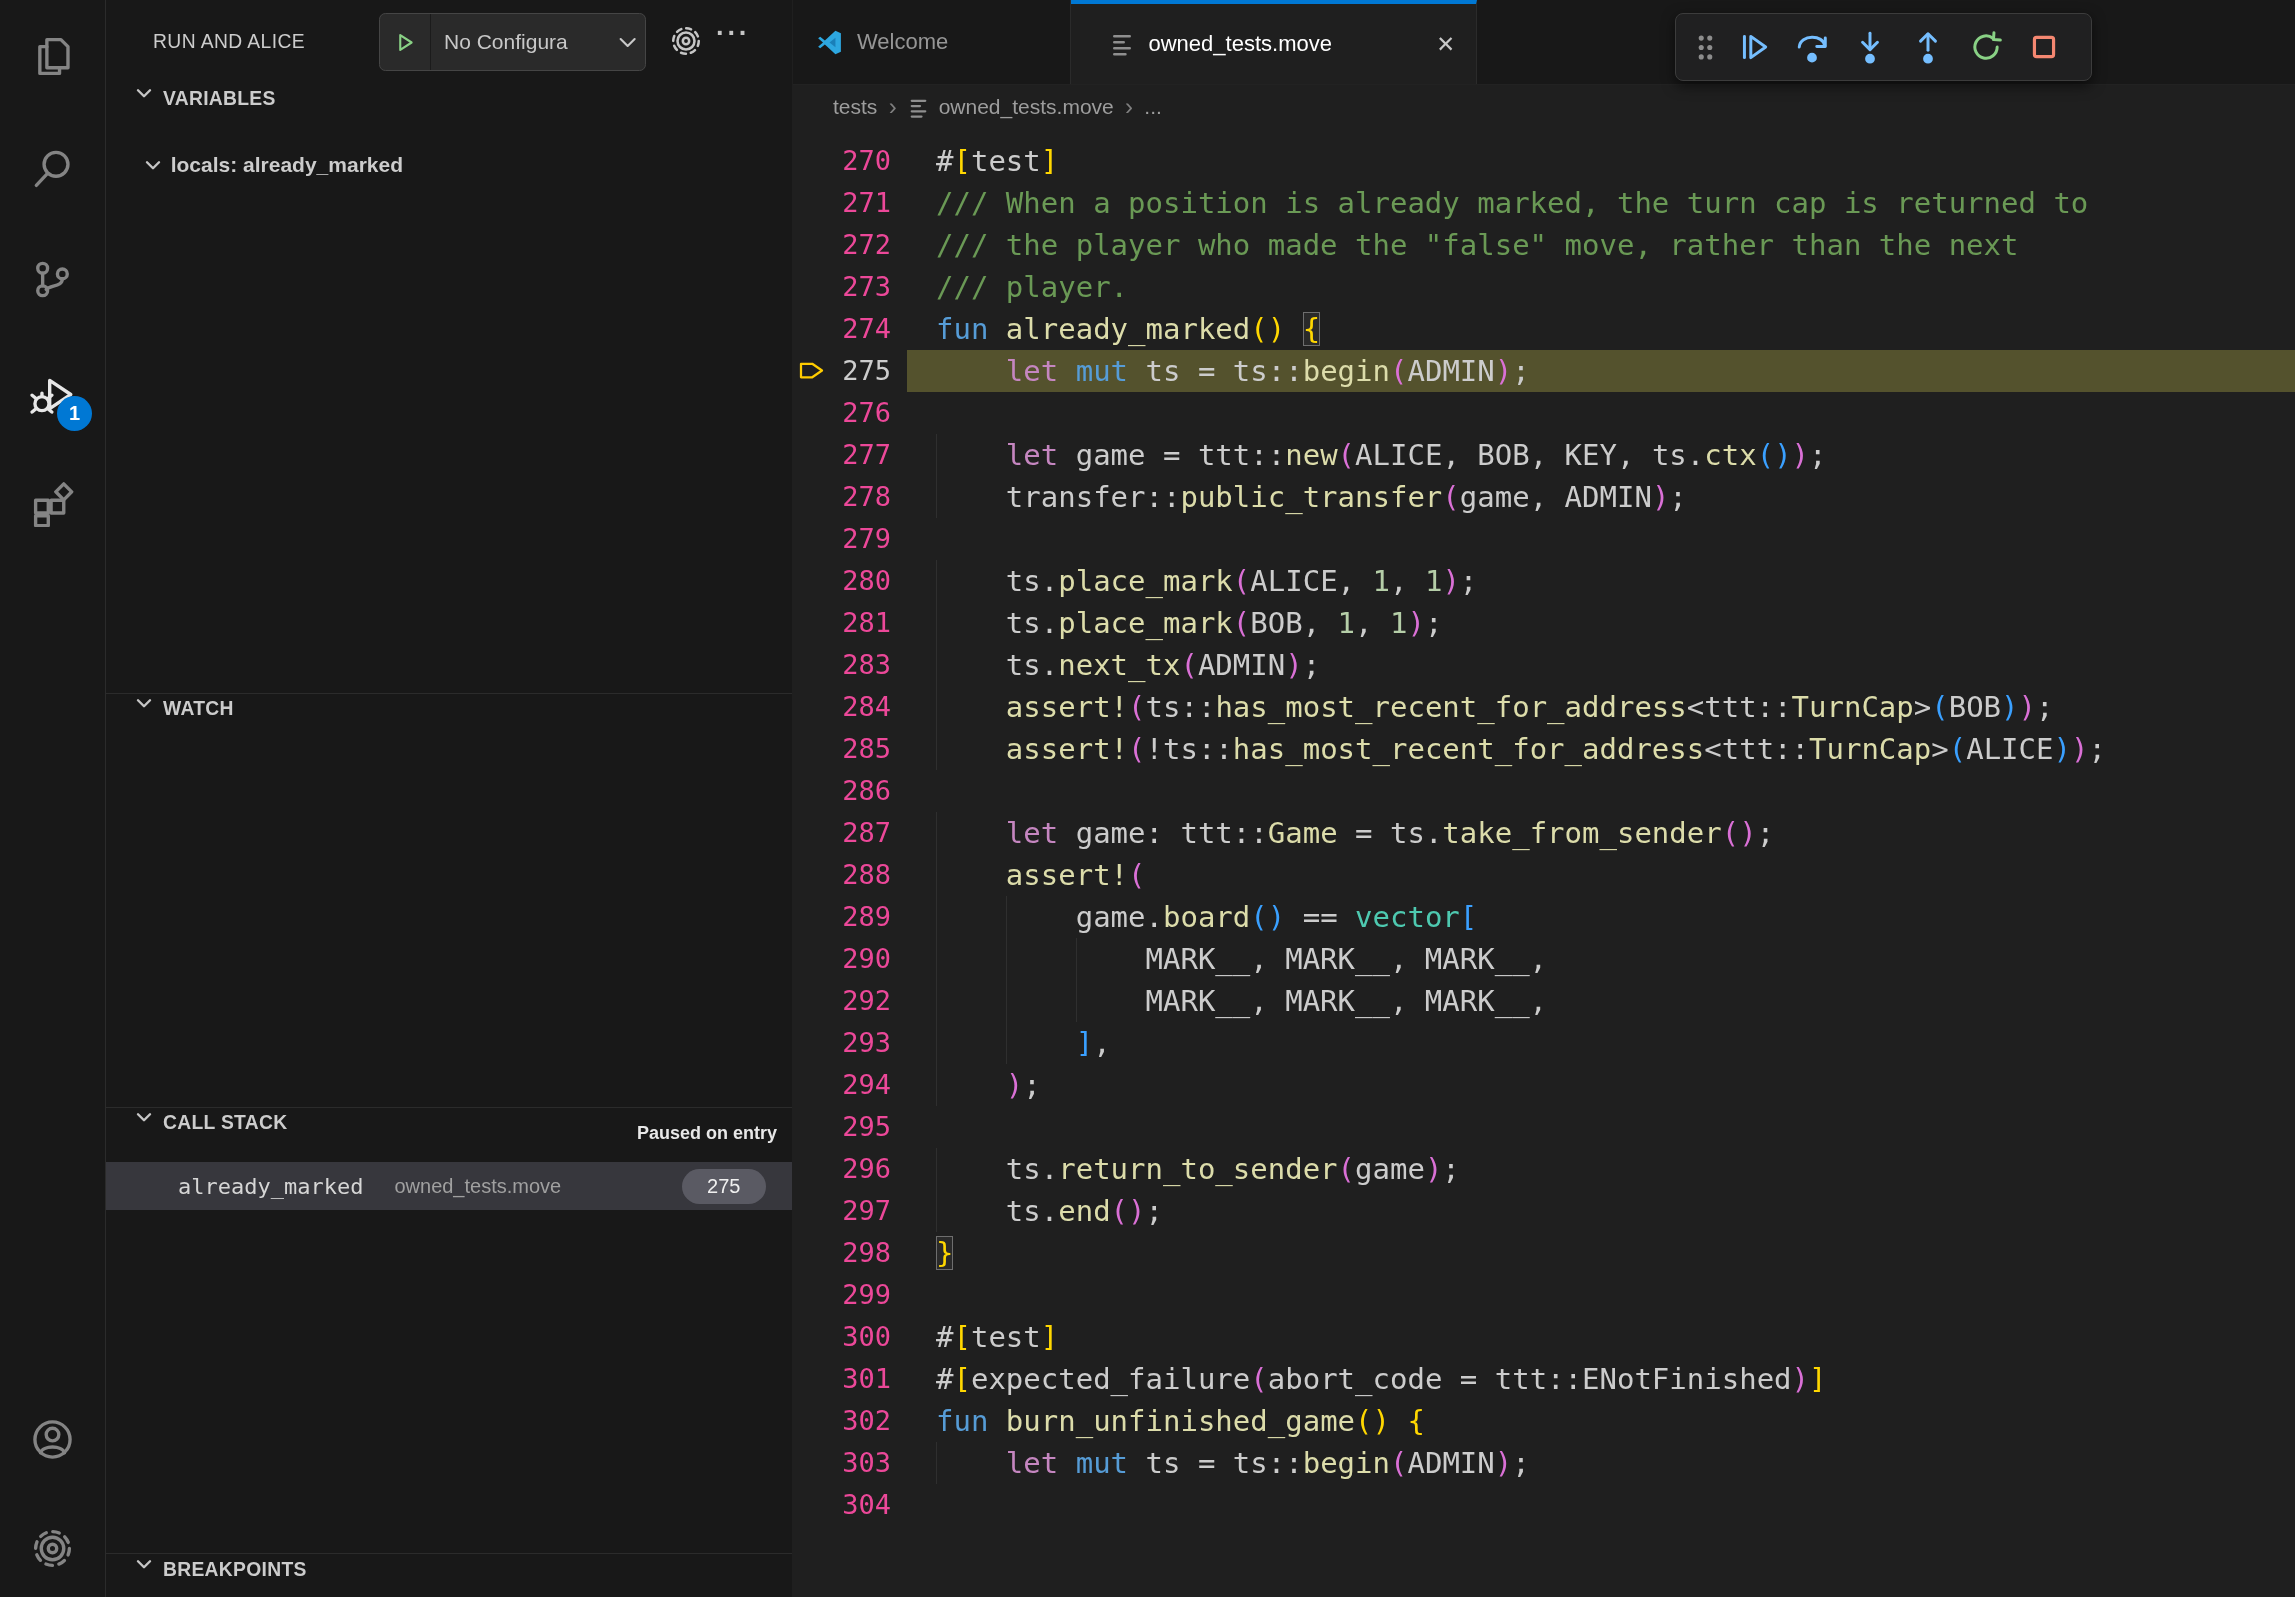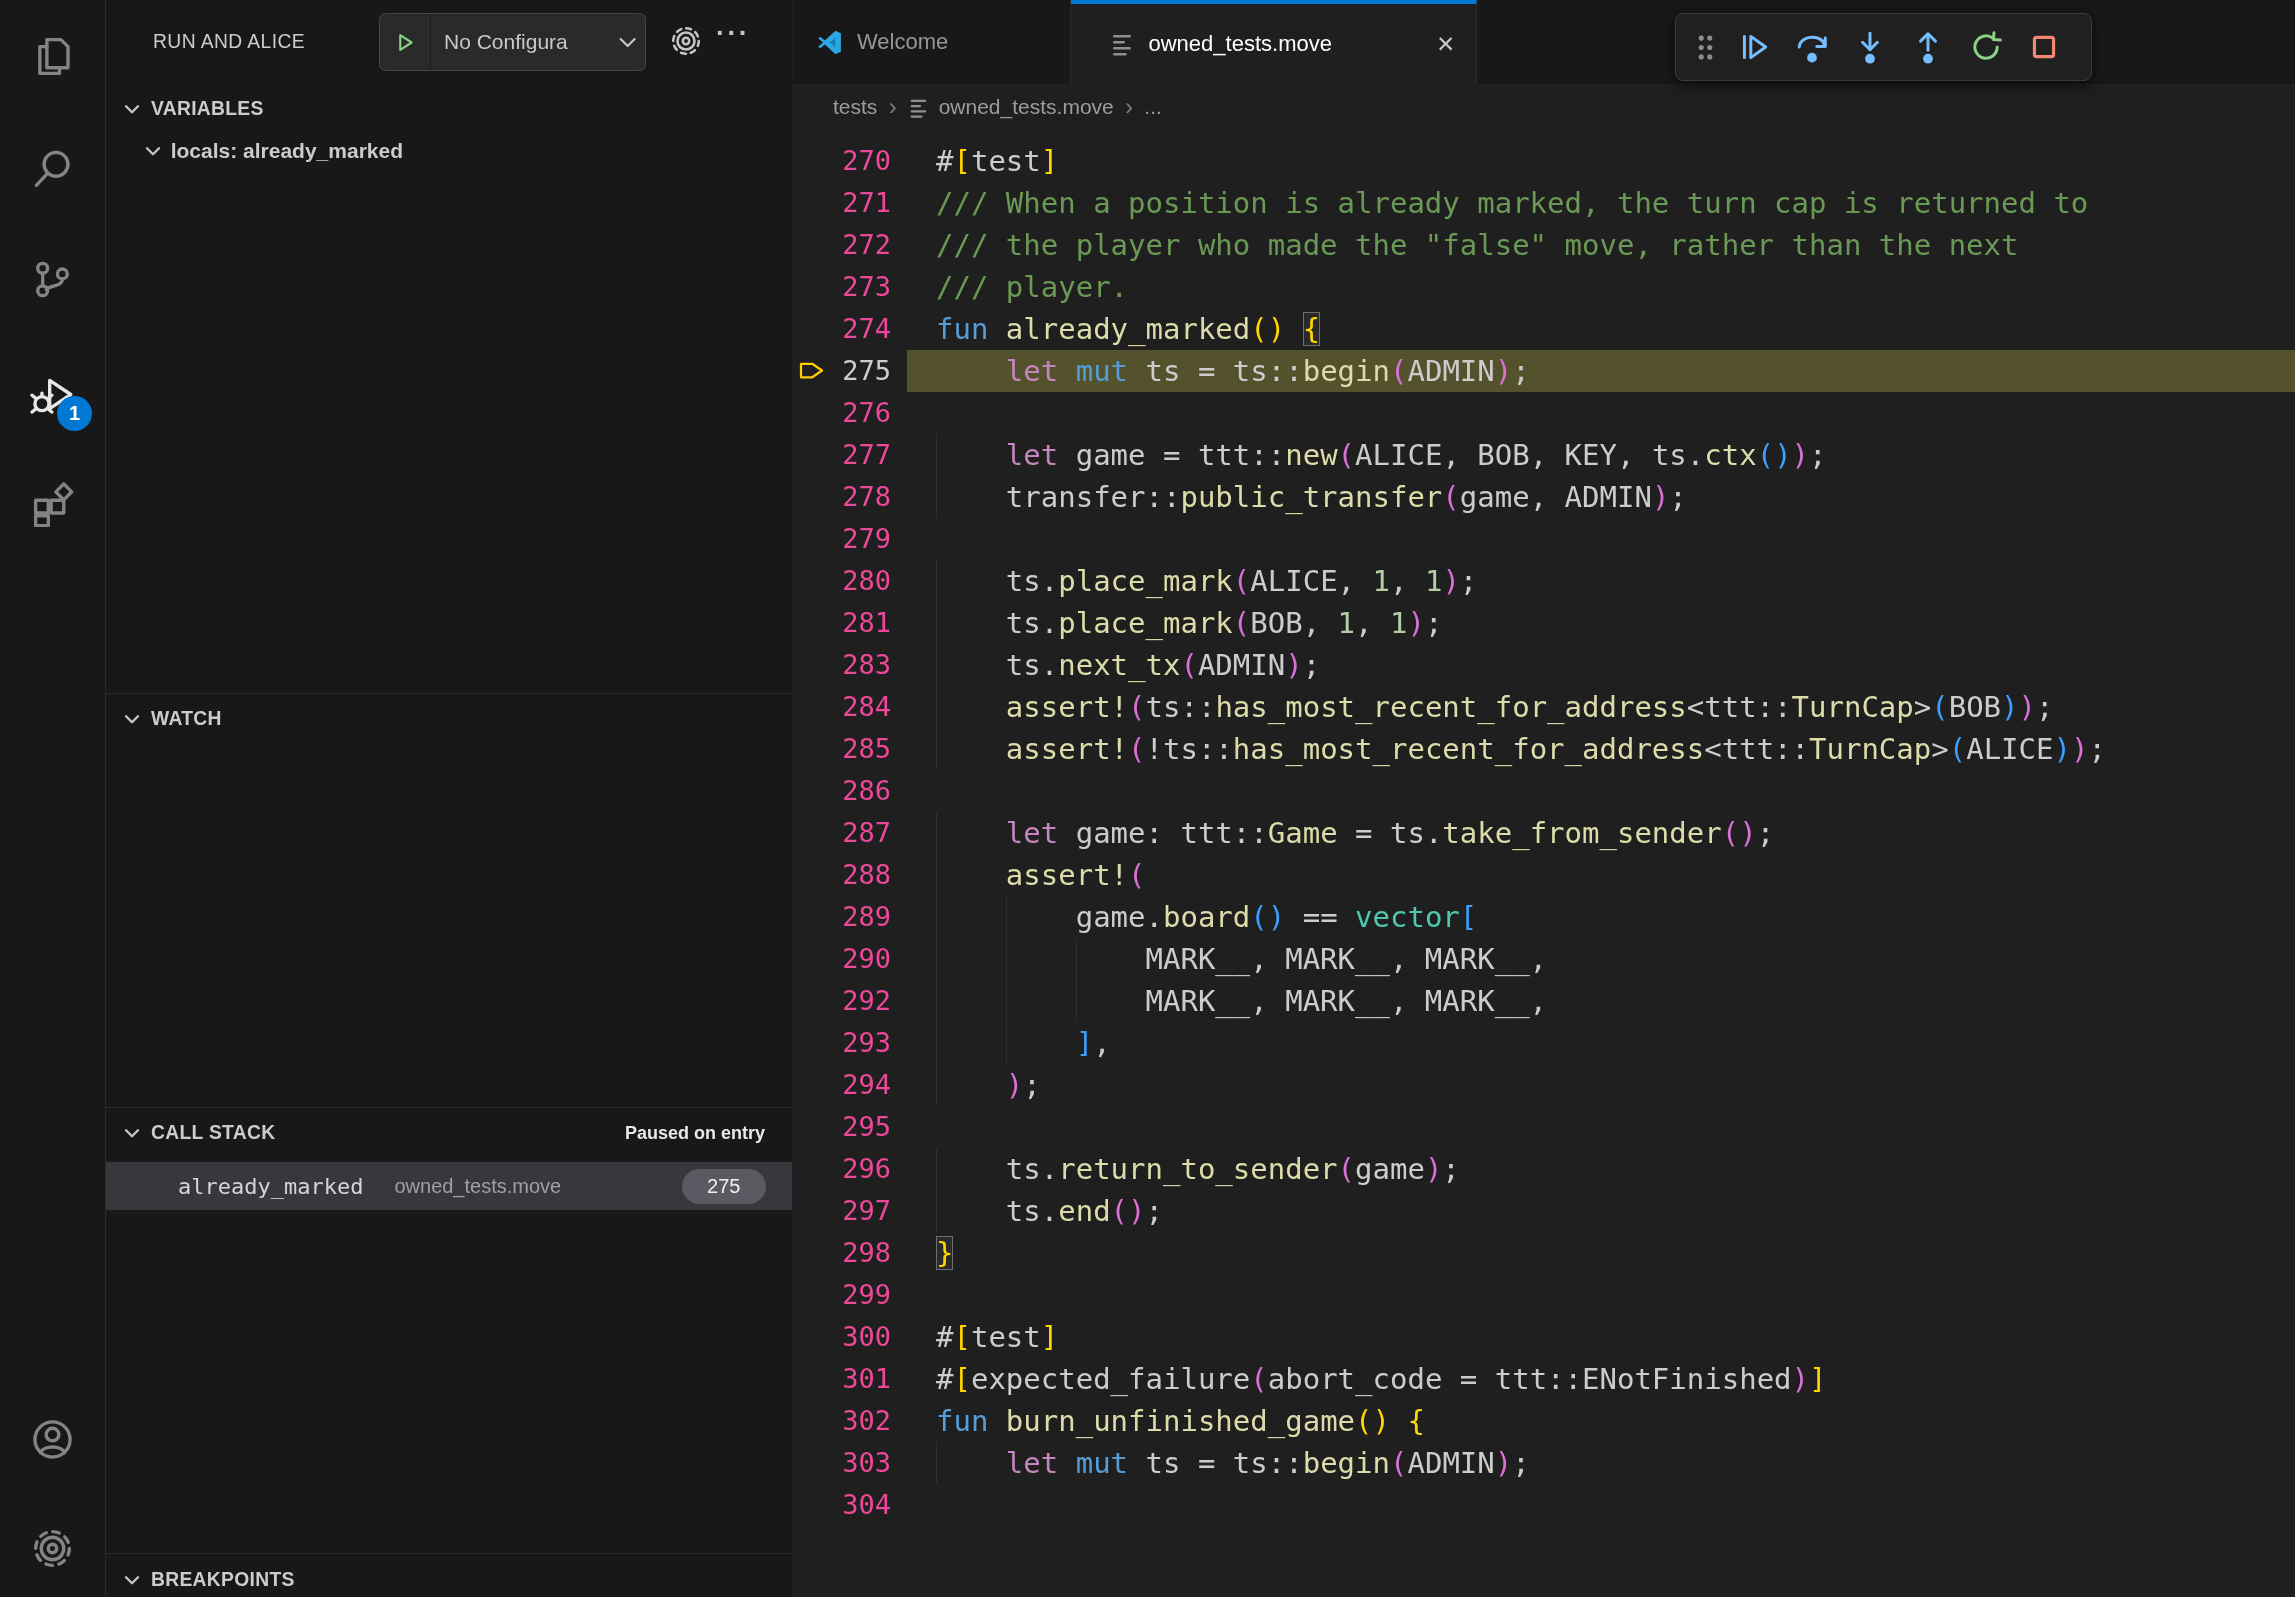--- a/index.html
+++ b/index.html
@@ -25,21 +25,21 @@
   .cfg{position:absolute;left:273px;top:13px;width:265px;height:56px;background:#2a2a2a;border:0.8px solid #454545;
        border-radius:6.4px;display:flex;align-items:stretch;overflow:hidden;cursor:pointer;}
   .cfg .play{width:50px;display:flex;align-items:center;justify-content:center;color:#89d185;border-right:0.8px solid #1b1b1b;}
   .cfg .play svg{width:21px;height:21px;}
   .cfg .lbl{flex:1;display:flex;align-items:center;padding-left:13px;font-size:21px;color:#c8c8c8;white-space:nowrap;overflow:hidden;}
   .cfg .chev{display:flex;align-items:center;padding:0 8px 0 1.6px;color:#c8c8c8;}
   .hdr-ico{position:absolute;top:24px;color:#c5c5c5;cursor:pointer;}
   .hdr-ico svg{width:34px;height:34px;}
   #more-actions{position:absolute;left:610px;top:17.7px;font-size:27px;color:#c5c5c5;letter-spacing:2.4px;font-weight:700;cursor:pointer;}
 
-  .sec-head{position:absolute;left:0;width:100%;height:42px;display:flex;align-items:center;cursor:pointer;}
+  .sec-head{position:absolute;left:12px;width:100%;height:42px;display:flex;align-items:flex-start;cursor:pointer;}
   .sec-head .tw{margin-left:17.7px;color:#c5c5c5;}
   .sec-head .sl{margin-left:11.3px;font-size:19.3px;font-weight:700;color:#cccccc;letter-spacing:0.3px;}
   .tree-row{position:absolute;left:0;width:100%;height:42px;display:flex;align-items:center;cursor:pointer;}
   .tree-row .tw{margin-left:39px;color:#c5c5c5;}
   .tree-row .rl{margin-left:9.7px;font-size:21px;font-weight:700;color:#cccccc;}
   .divider{position:absolute;left:0;width:100%;height:0.8px;background:#2b2b2b;}
   .paused{position:absolute;right:27px;top:0;height:42px;display:flex;align-items:center;
           font-size:18px;font-weight:700;color:#e8e8e8;}
   .frame{position:absolute;left:0;width:100%;height:48px;background:#37373d;display:flex;align-items:center;cursor:pointer;}
   .frame .fn{margin-left:72px;font-family:"DejaVu Sans Mono","Liberation Mono",monospace;font-size:22px;color:#d6d6d6;}
@@ -172,21 +172,21 @@
   </div>
 
   <div class="sec-head" style="top:88px">
     <span class="tw">
         <svg class="ico" viewBox="0 0 16 10" style="width:16px;height:10.5px">
           <path d="M2 2l6 6 6-6"></path>
         </svg>
       </span>
     <span class="sl">VARIABLES</span>
   </div>
-  <div class="tree-row" style="top:130px">
+  <div class="tree-row" style="top:144px">
     <span class="tw">
         <svg class="ico" viewBox="0 0 16 10" style="width:16px;height:10.5px">
           <path d="M2 2l6 6 6-6"></path>
         </svg>
       </span>
     <span class="rl">locals: already_marked</span>
   </div>
 
   <div class="divider" style="top:693px"></div>
   <div class="sec-head" style="top:698px">

